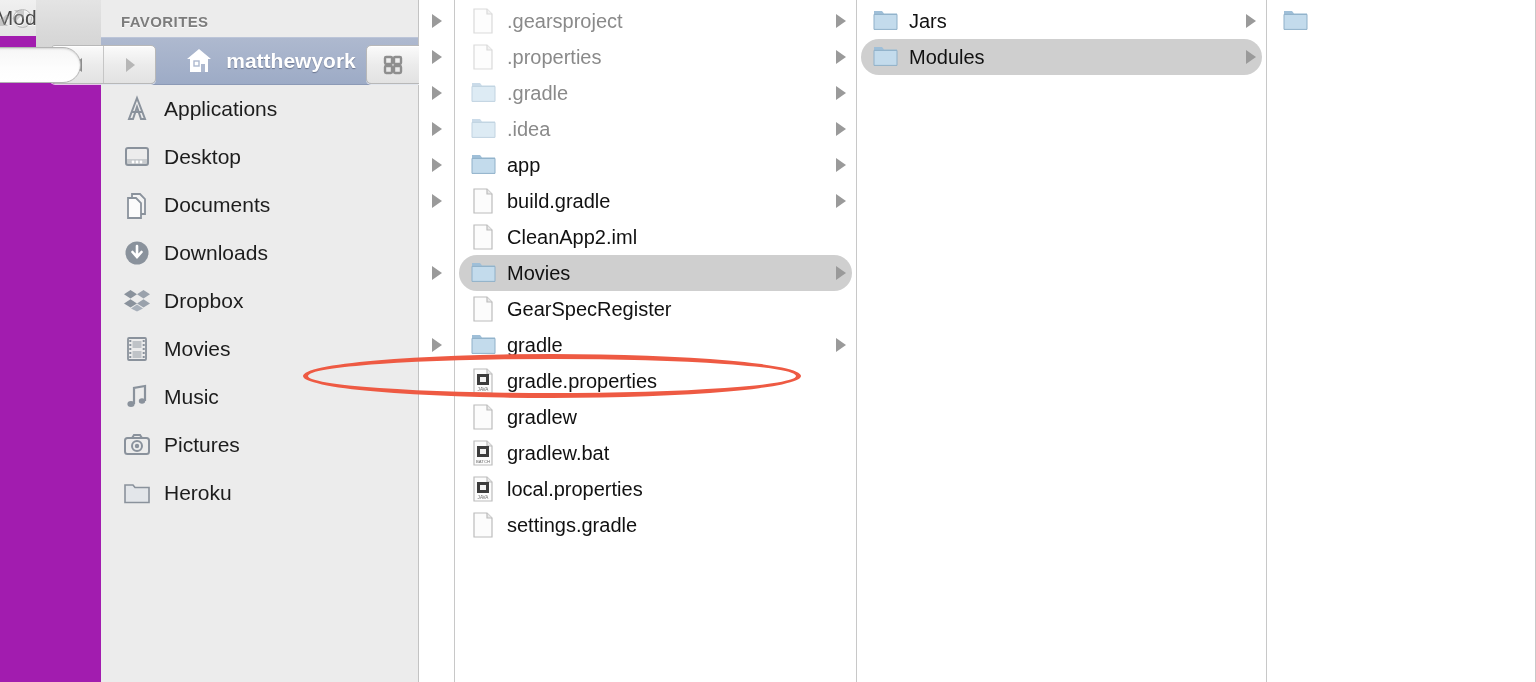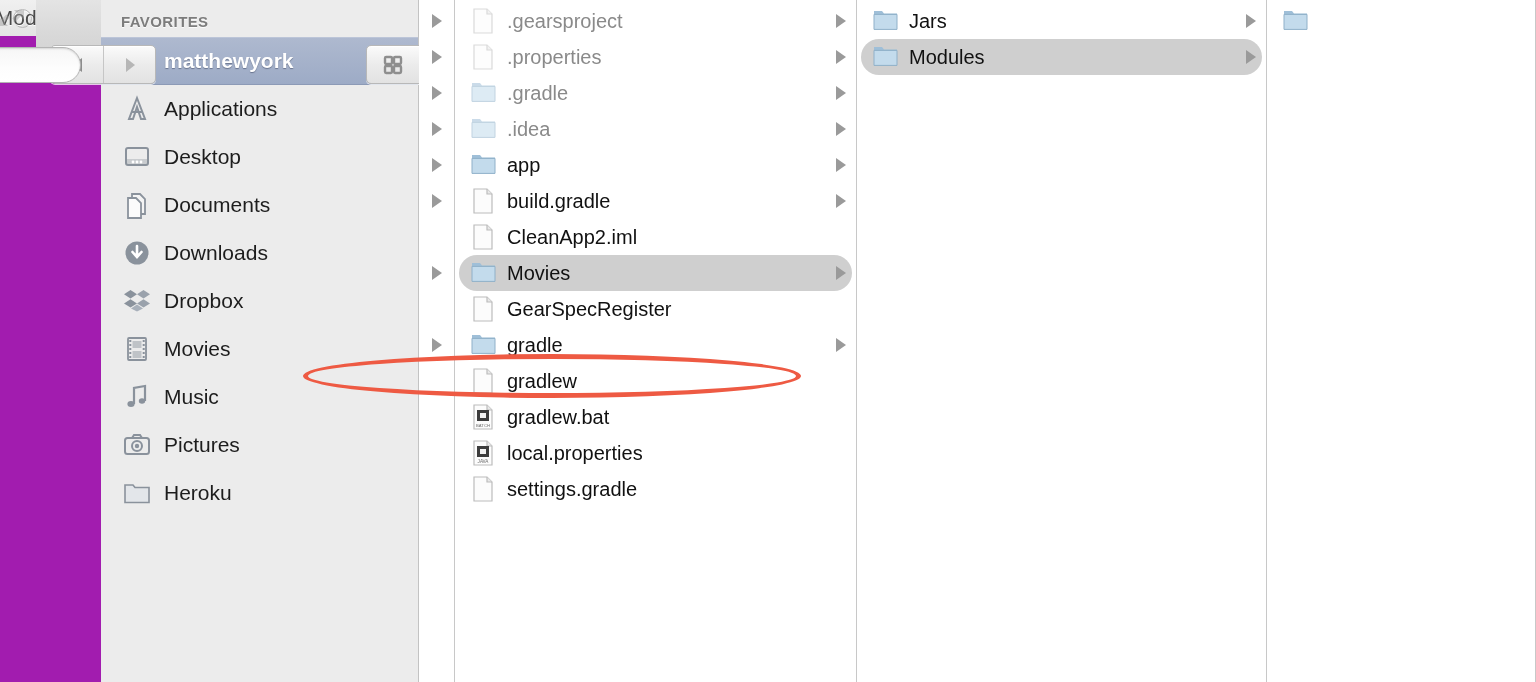--- a/index.html
+++ b/index.html
@@ -220,20 +220,21 @@
     color: #1d1d1d;
     cursor: default;
   }
   .sb-item.selected {
     background: linear-gradient(to bottom, #aeb9cf 0%, #9dabc6 100%);
     color: #fff;
     font-weight: bold;
     text-shadow: 0 1px 1px rgba(60,70,95,0.55);
     border-top: 1px solid #bcc5d8;
     border-bottom: 1px solid #8c9ab6;
+    justify-content: center;
   }
   .sb-icon { width: 28px; height: 28px; flex: 0 0 28px; display:flex; align-items:center; justify-content:center; }
 
   
   .columns {
     flex: 1;
     display: flex;
     min-width: 0;
     overflow: hidden;
     justify-content: space-between;
@@ -685,20 +686,33 @@
               </svg>
             </span>
             <span class="name">gradle</span>
             <span class="disclosure"></span>
           </div>
           <div class="row">
             <span class="ficon">
               <svg width="26" height="28" viewBox="0 0 26 28">
                 <path d="M3 2 h13 l5 5 v19 h-18 z" fill="#fcfcfc" stroke="#bcbcbc" stroke-width="1.2"></path>
                 <path d="M16 2 v5 h5" fill="#e8e8e8" stroke="#bcbcbc" stroke-width="1.2"></path>
+                <rect x="6" y="7" width="12" height="11" fill="#3c3c3c"></rect>
+                <rect x="9" y="10" width="6" height="5" fill="#f2f2f2"></rect>
+                <text x="12" y="24" font-size="4.6" text-anchor="middle" fill="#6a6a6a" font-family="sans-serif">JAVA</text>
+              </svg>
+            </span>
+            <span class="name">gradle.properties</span>
+            <span class="disclosure hidden"></span>
+          </div>
+          <div class="row">
+            <span class="ficon">
+              <svg width="26" height="28" viewBox="0 0 26 28">
+                <path d="M3 2 h13 l5 5 v19 h-18 z" fill="#fcfcfc" stroke="#bcbcbc" stroke-width="1.2"></path>
+                <path d="M16 2 v5 h5" fill="#e8e8e8" stroke="#bcbcbc" stroke-width="1.2"></path>
               </svg>
             </span>
             <span class="name">gradlew</span>
             <span class="disclosure hidden"></span>
           </div>
           <div class="row">
             <span class="ficon">
               <svg width="26" height="28" viewBox="0 0 26 28">
                 <path d="M3 2 h13 l5 5 v19 h-18 z" fill="#fcfcfc" stroke="#bcbcbc" stroke-width="1.2"></path>
                 <path d="M16 2 v5 h5" fill="#e8e8e8" stroke="#bcbcbc" stroke-width="1.2"></path>

